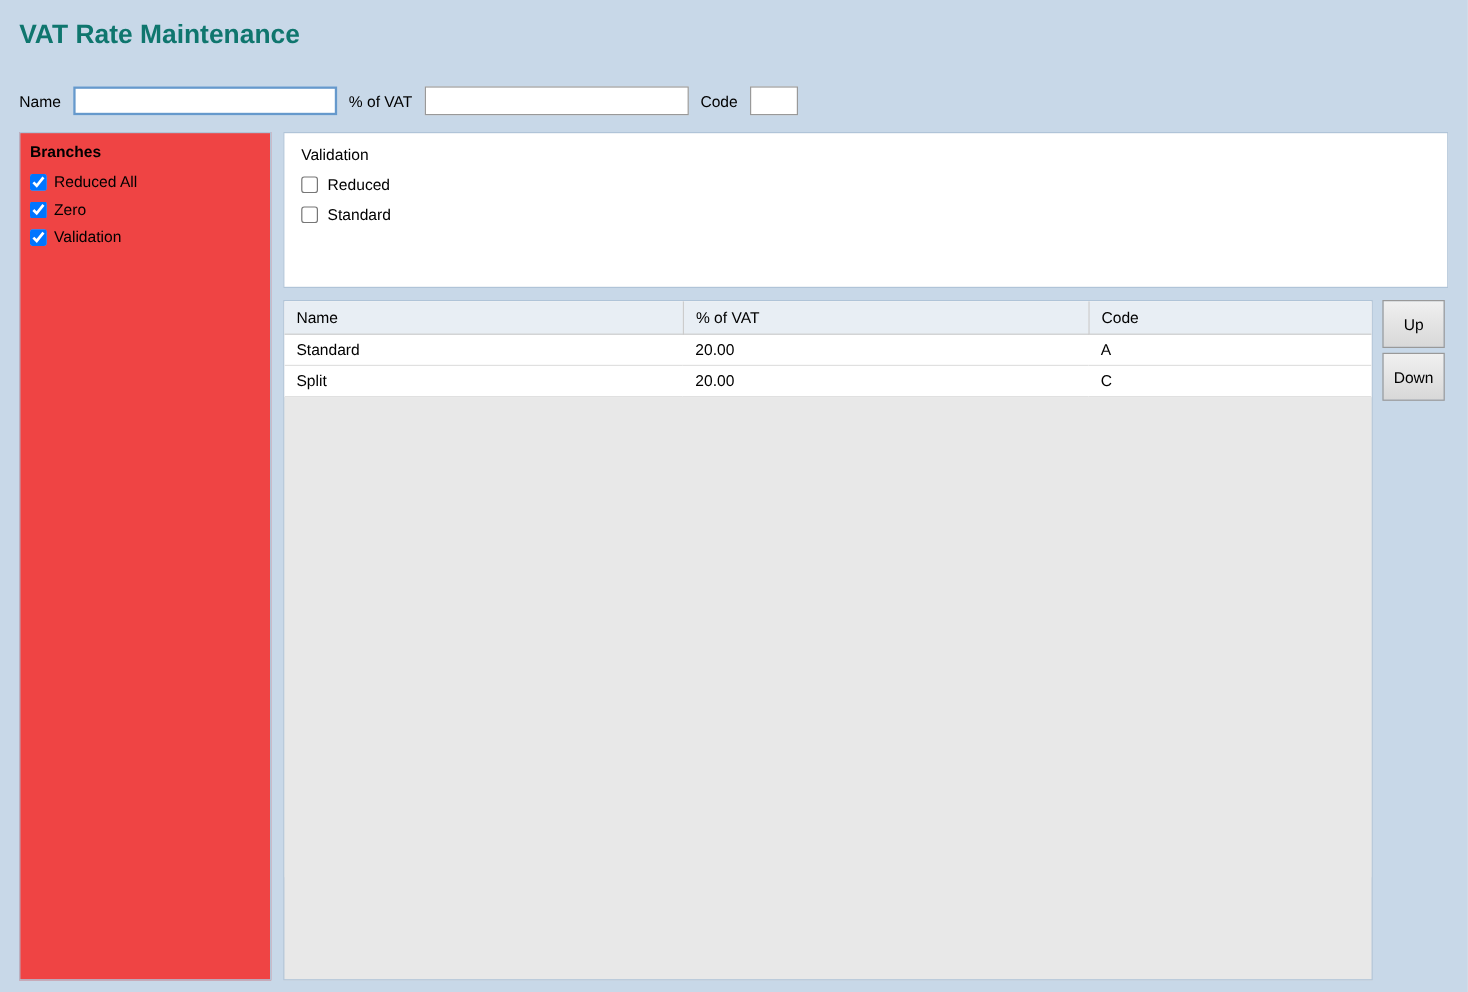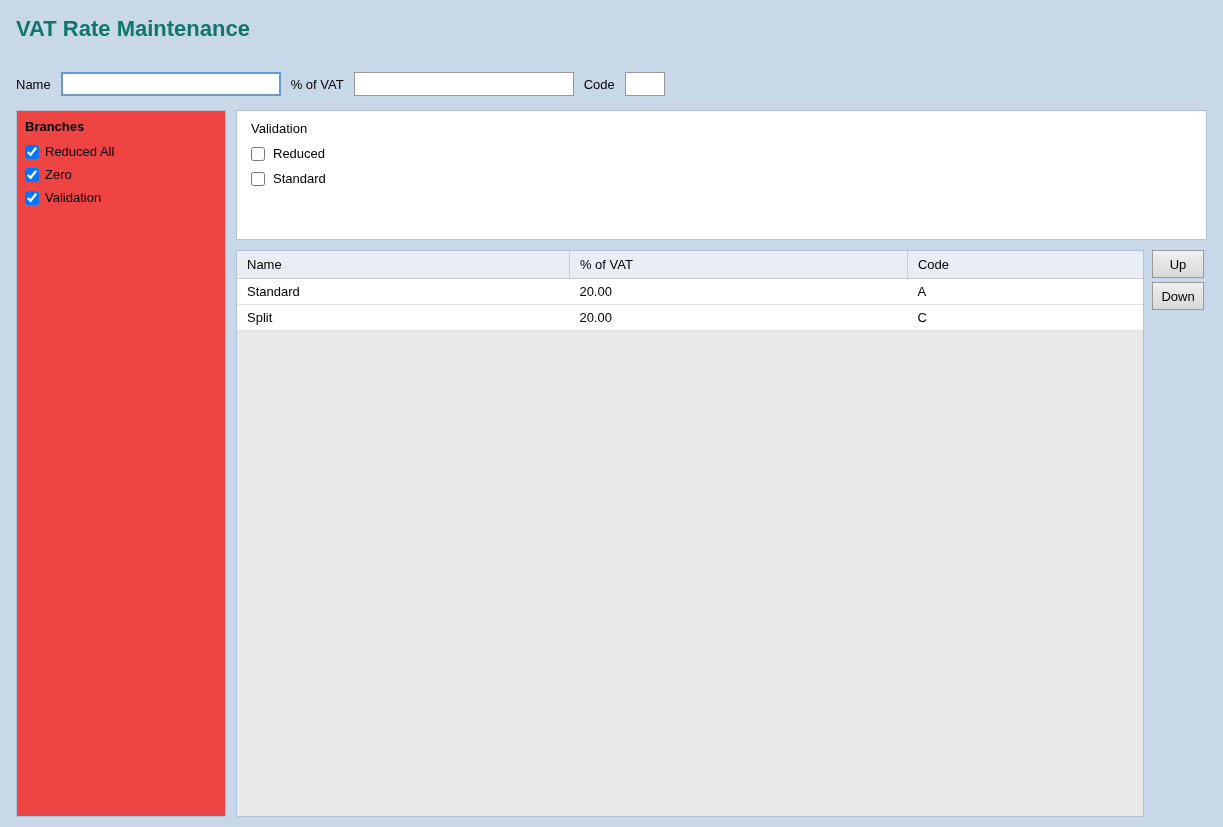--- a/index.html
+++ b/index.html
@@ -204,21 +204,21 @@
 
     .button-column {
       display: flex;
       flex-direction: column;
       gap: 4px;
       width: 55px;
     }
 
     .nav-button {
       width: 52px;
-      height: 28px;
+      height: 40px;
       background: linear-gradient(to bottom, #f0f0f0, #d8d8d8);
       border: 1px solid #999;
       cursor: pointer;
       font-size: 13px;
       color: #000;
       text-align: center;
     }
   </style>
 </head>
 <body>

